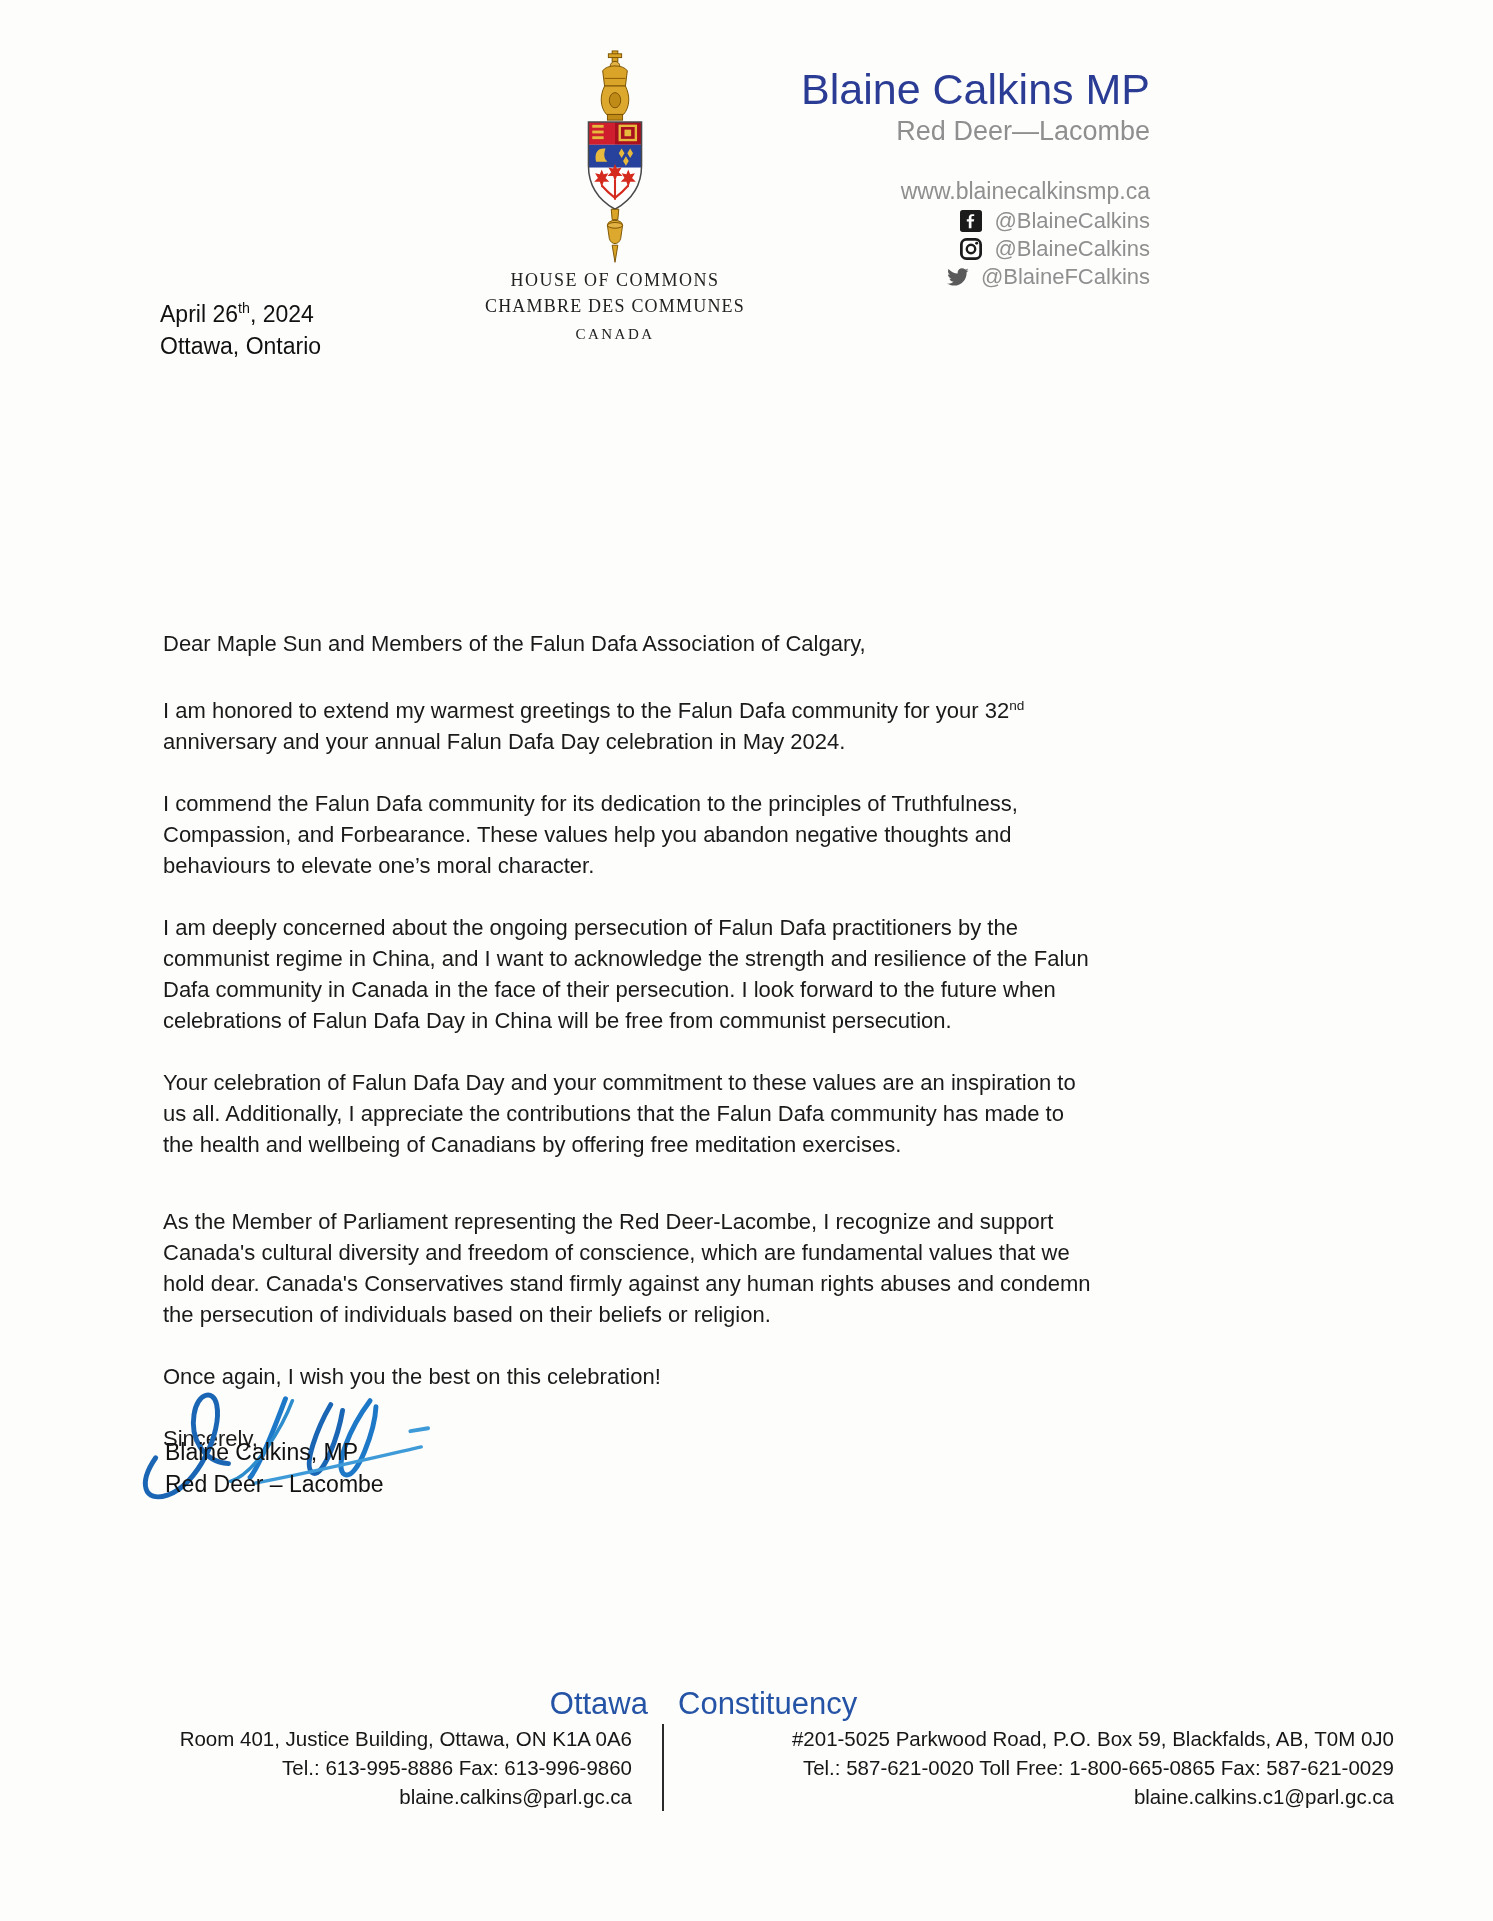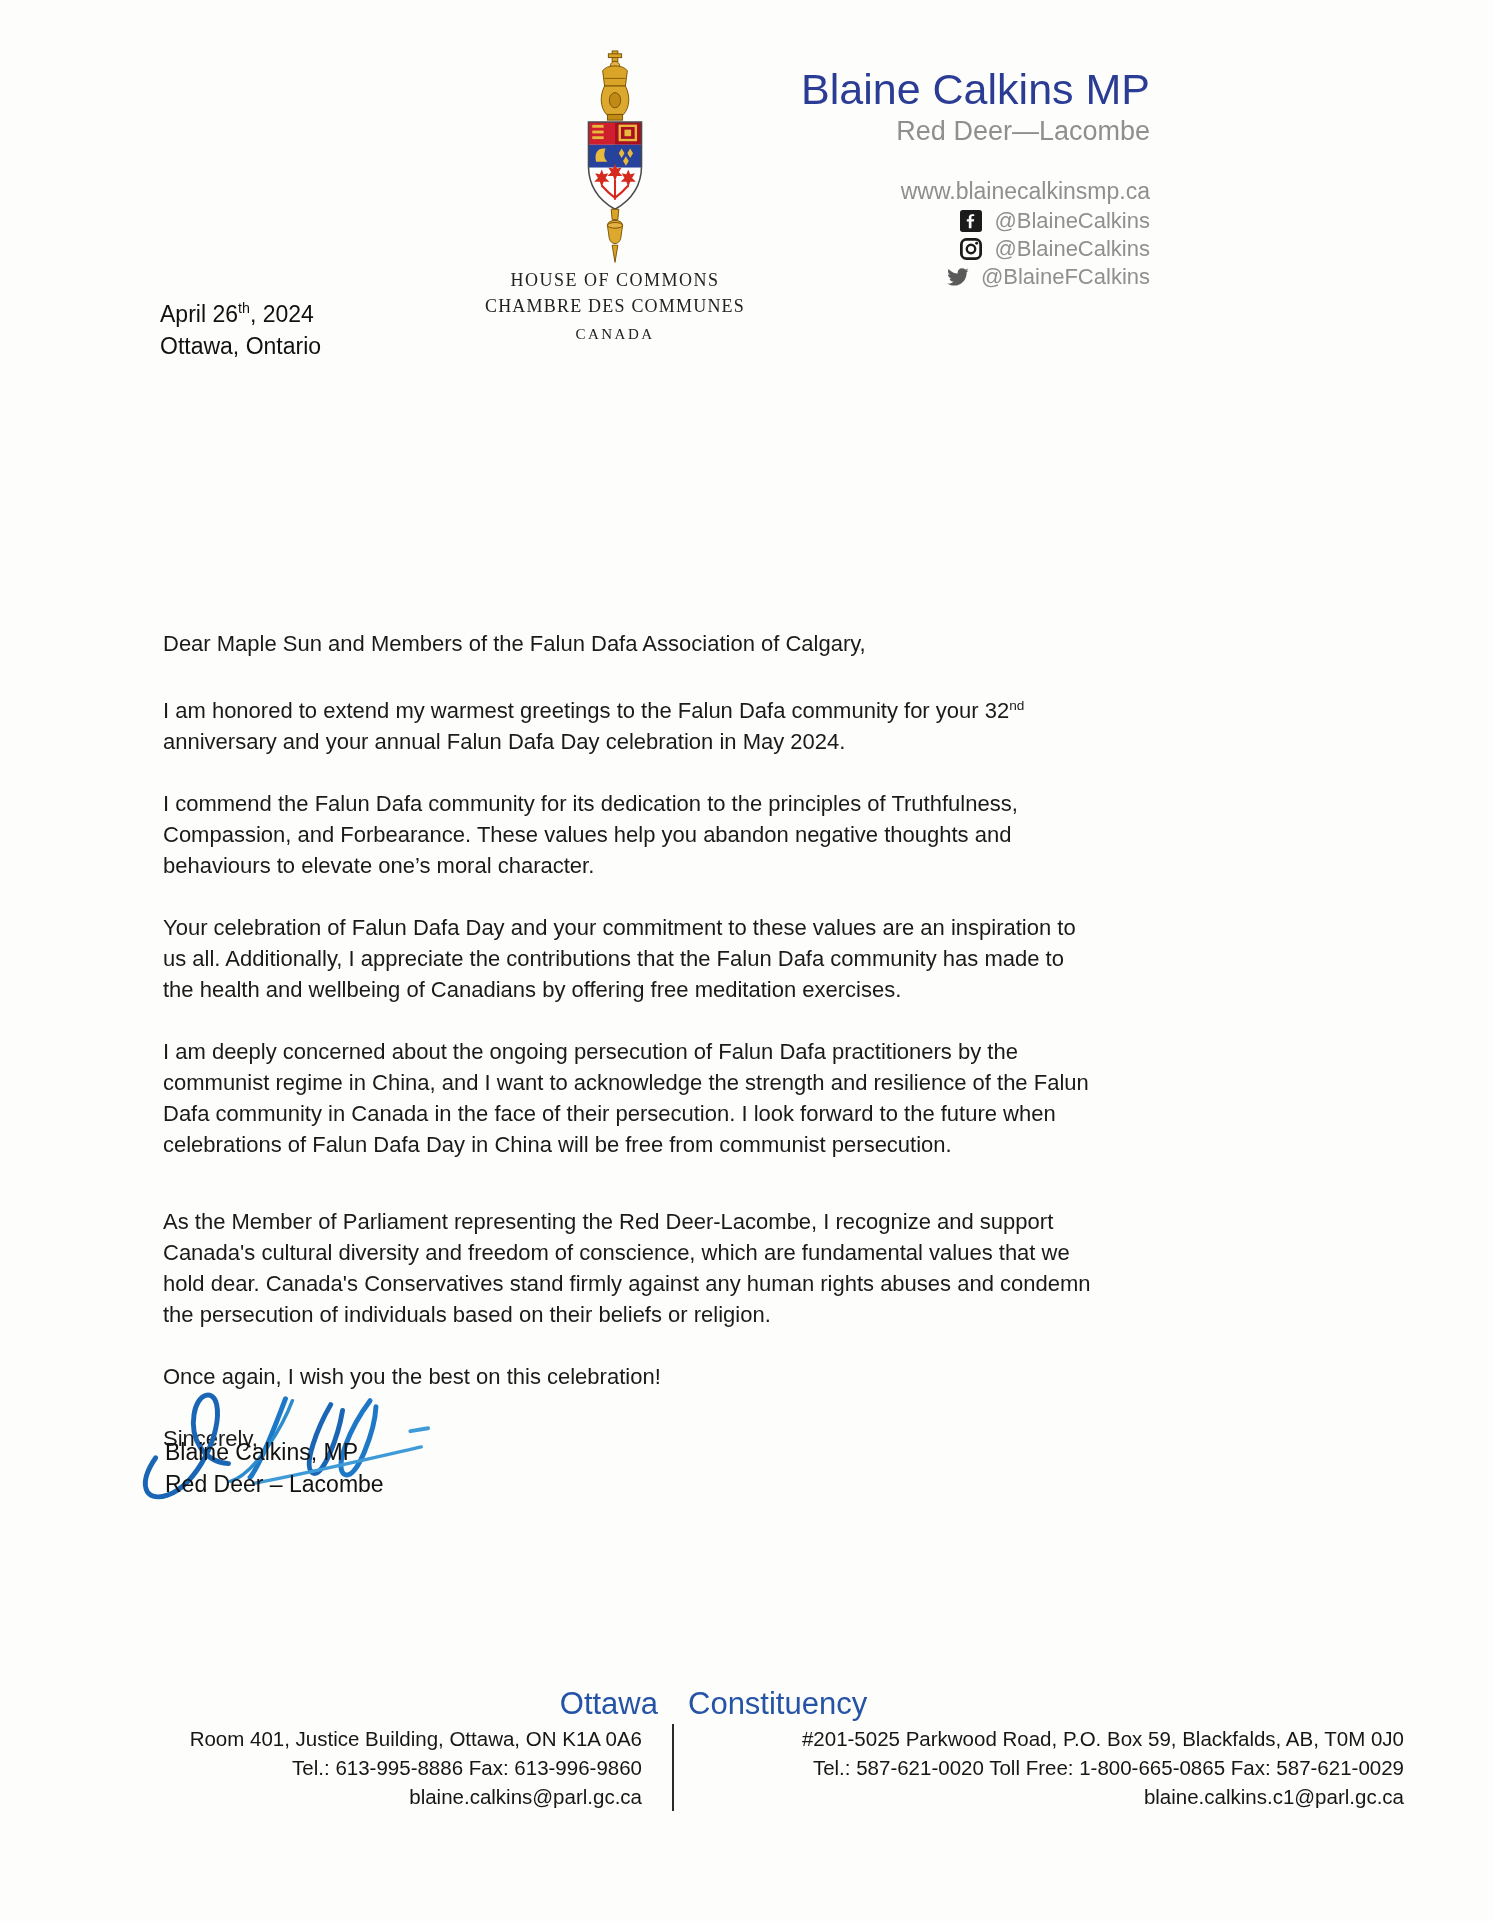--- a/index.html
+++ b/index.html
@@ -37,21 +37,21 @@
   .date-block{position:absolute;left:160px;top:292px;font-size:23px;line-height:32px;color:#111;}
   sup{font-size:0.62em;}
   
   .body-block{position:absolute;left:163px;top:628px;width:930px;font-size:22px;line-height:31px;}
   .body-block p{margin:0 0 31px 0;}
   .body-block p.gap-lg{margin-top:46px;}
   .signoff{margin-top:0;}
   .signature-svg{position:absolute;left:138px;top:1372px;width:295px;height:140px;}
   .signed-block{position:absolute;left:165px;top:1436px;font-size:23px;line-height:32px;color:#111;}
   
-  .footer{position:absolute;left:104px;top:1686px;width:1300px;}
+  .footer{position:absolute;left:94px;top:1686px;width:1300px;}
   .footer-heads{display:grid;grid-template-columns:568px 1fr;}
   .footer-heads .h-l{text-align:right;padding-right:14px;}
   .footer-heads .h-r{text-align:left;padding-left:16px;}
   .footer-head{font-size:31px;color:#2553a5;line-height:36px;}
   .footer-cols{display:grid;grid-template-columns:568px 1fr;margin-top:2px;}
   .footer-col-l{text-align:right;padding-right:30px;}
   .footer-col-r{text-align:right;padding-left:16px;border-left:2.5px solid #2a2a2a;}
   .footer-line{font-size:20.5px;line-height:29px;color:#161616;}
 </style>
 </head>
@@ -146,22 +146,22 @@
 
   <div class="date-block">
     <div><span>April 26</span><sup>th</sup><span>, 2024</span></div>
     <div>Ottawa, Ontario</div>
   </div>
 
   <div class="body-block">
     <p>Dear Maple Sun and Members of the Falun Dafa Association of Calgary,</p>
     <p><span>I am honored to extend my warmest greetings to the Falun Dafa community for your 32</span><sup>nd</sup><span> anniversary and your annual Falun Dafa Day celebration in May 2024.</span></p>
     <p>I commend the Falun Dafa community for its dedication to the principles of Truthfulness, Compassion, and Forbearance. These values help you abandon negative thoughts and behaviours to elevate one’s moral character.</p>
+    <p>I am deeply concerned about the ongoing persecution of Falun Dafa practitioners by the communist regime in China, and I want to acknowledge the strength and resilience of the Falun Dafa community in Canada in the face of their persecution. I look forward to the future when celebrations of Falun Dafa Day in China will be free from communist persecution.</p>
     <p>Your celebration of Falun Dafa Day and your commitment to these values are an inspiration to us all. Additionally, I appreciate the contributions that the Falun Dafa community has made to the health and wellbeing of Canadians by offering free meditation exercises.</p>
-    <p>I am deeply concerned about the ongoing persecution of Falun Dafa practitioners by the communist regime in China, and I want to acknowledge the strength and resilience of the Falun Dafa community in Canada in the face of their persecution. I look forward to the future when celebrations of Falun Dafa Day in China will be free from communist persecution.</p>
     <p class="gap-lg">As the Member of Parliament representing the Red Deer-Lacombe, I recognize and support Canada's cultural diversity and freedom of conscience, which are fundamental values that we hold dear. Canada's Conservatives stand firmly against any human rights abuses and condemn the persecution of individuals based on their beliefs or religion.</p>
     <p>Once again, I wish you the best on this celebration!</p>
     <p class="signoff">Sincerely,</p>
   </div>
 
   <svg class="signature-svg" viewBox="0 0 300 140" xmlns="http://www.w3.org/2000/svg">
     <g fill="none" stroke="#1d78c8" stroke-width="5" stroke-linecap="round">
       <path d="M18 86 C0 112 6 132 30 124 C60 114 86 60 80 32 C77 16 60 20 57 42 C53 66 66 90 92 92" stroke="#1a66b4"></path>
       <path d="M150 26 C138 58 124 94 114 106" stroke="#1d78c8"></path>
       <path d="M94 110 C120 102 148 52 157 28" stroke="#2d8ccc" stroke-width="3.5"></path>

